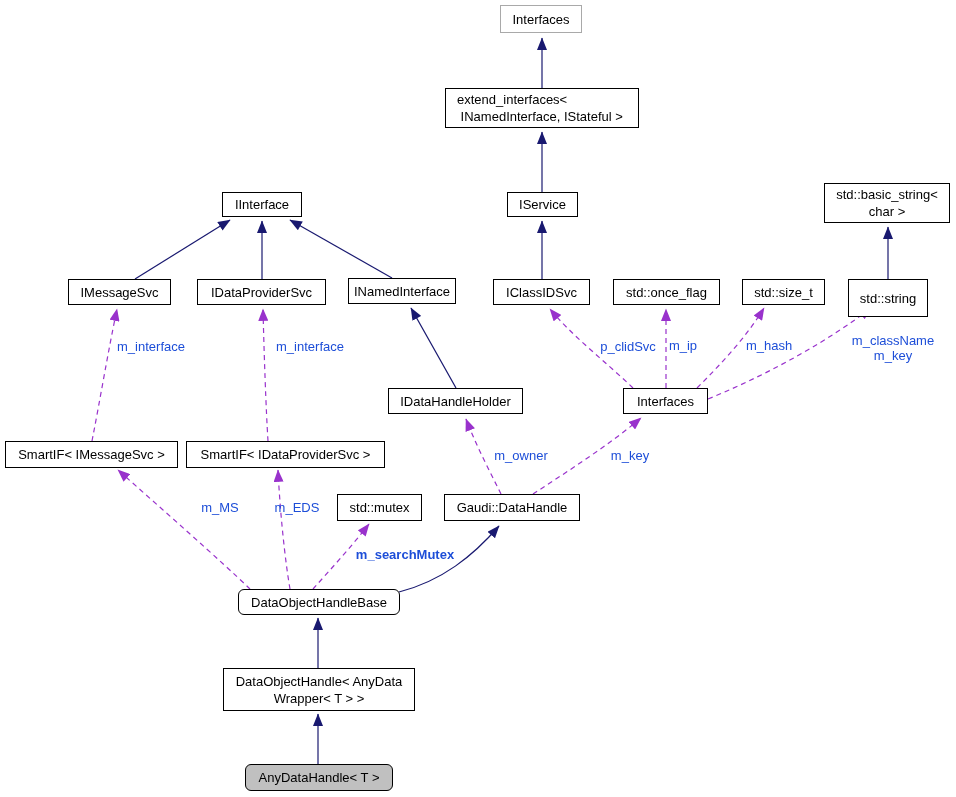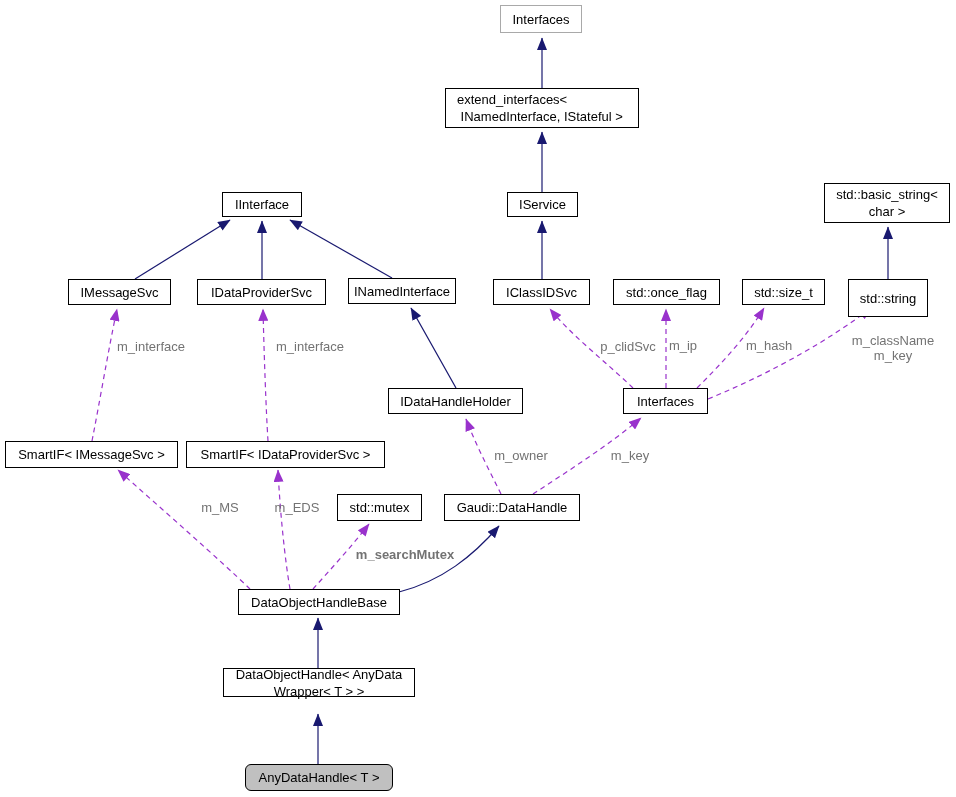--- a/index.html
+++ b/index.html
@@ -32,21 +32,21 @@
     text-align: center;
     white-space: nowrap;
   }
   .node .line { white-space: pre; }
   .node.external { border-color: #a9a9a9; }
   .node.root { background: #c0c0c0; }
   .node.left-align { align-items: flex-start; padding-left: 11px; text-align: left; }
   .edge-label {
     position: absolute;
     transform: translate(-50%, -50%);
-    color: #737373;
+    color: #1d4ed8;
     font-size: 13px;
     line-height: 15px;
     white-space: nowrap;
     text-align: center;
   }
 </style>
 </head>
 <body>
 
 <div class="diagram">
@@ -157,25 +157,25 @@
   </div>
 
   <div class="node" style="left:337px; top:494px; width:85px; height:27px;">
     <span class="line">std::mutex</span>
   </div>
 
   <div class="node" style="left:444px; top:494px; width:136px; height:27px;">
     <span class="line">Gaudi::DataHandle</span>
   </div>
 
-  <div class="node" style="left:238px; top:589px; width:162px; height:26px;">
+  <div class="node" style="left:238px; top:589px; width:162px; height:26px;border-radius:6px;">
     <span class="line">DataObjectHandleBase</span>
   </div>
 
-  <div class="node" style="left:223px; top:668px; width:192px; height:29px;">
+  <div class="node" style="left:223px; top:668px; width:192px; height:43px;">
     <span class="line">DataObjectHandle&lt; AnyData</span>
     <span class="line">Wrapper&lt; T &gt; &gt;</span>
   </div>
 
   <div class="node root" style="left:245px; top:764px; width:148px; height:27px;border-radius:6px;">
     <span class="line">AnyDataHandle&lt; T &gt;</span>
   </div>
 
   <div class="edge-label" style="left:151px; top:346px;">m_interface</div>
   <div class="edge-label" style="left:310px; top:346px;">m_interface</div>

